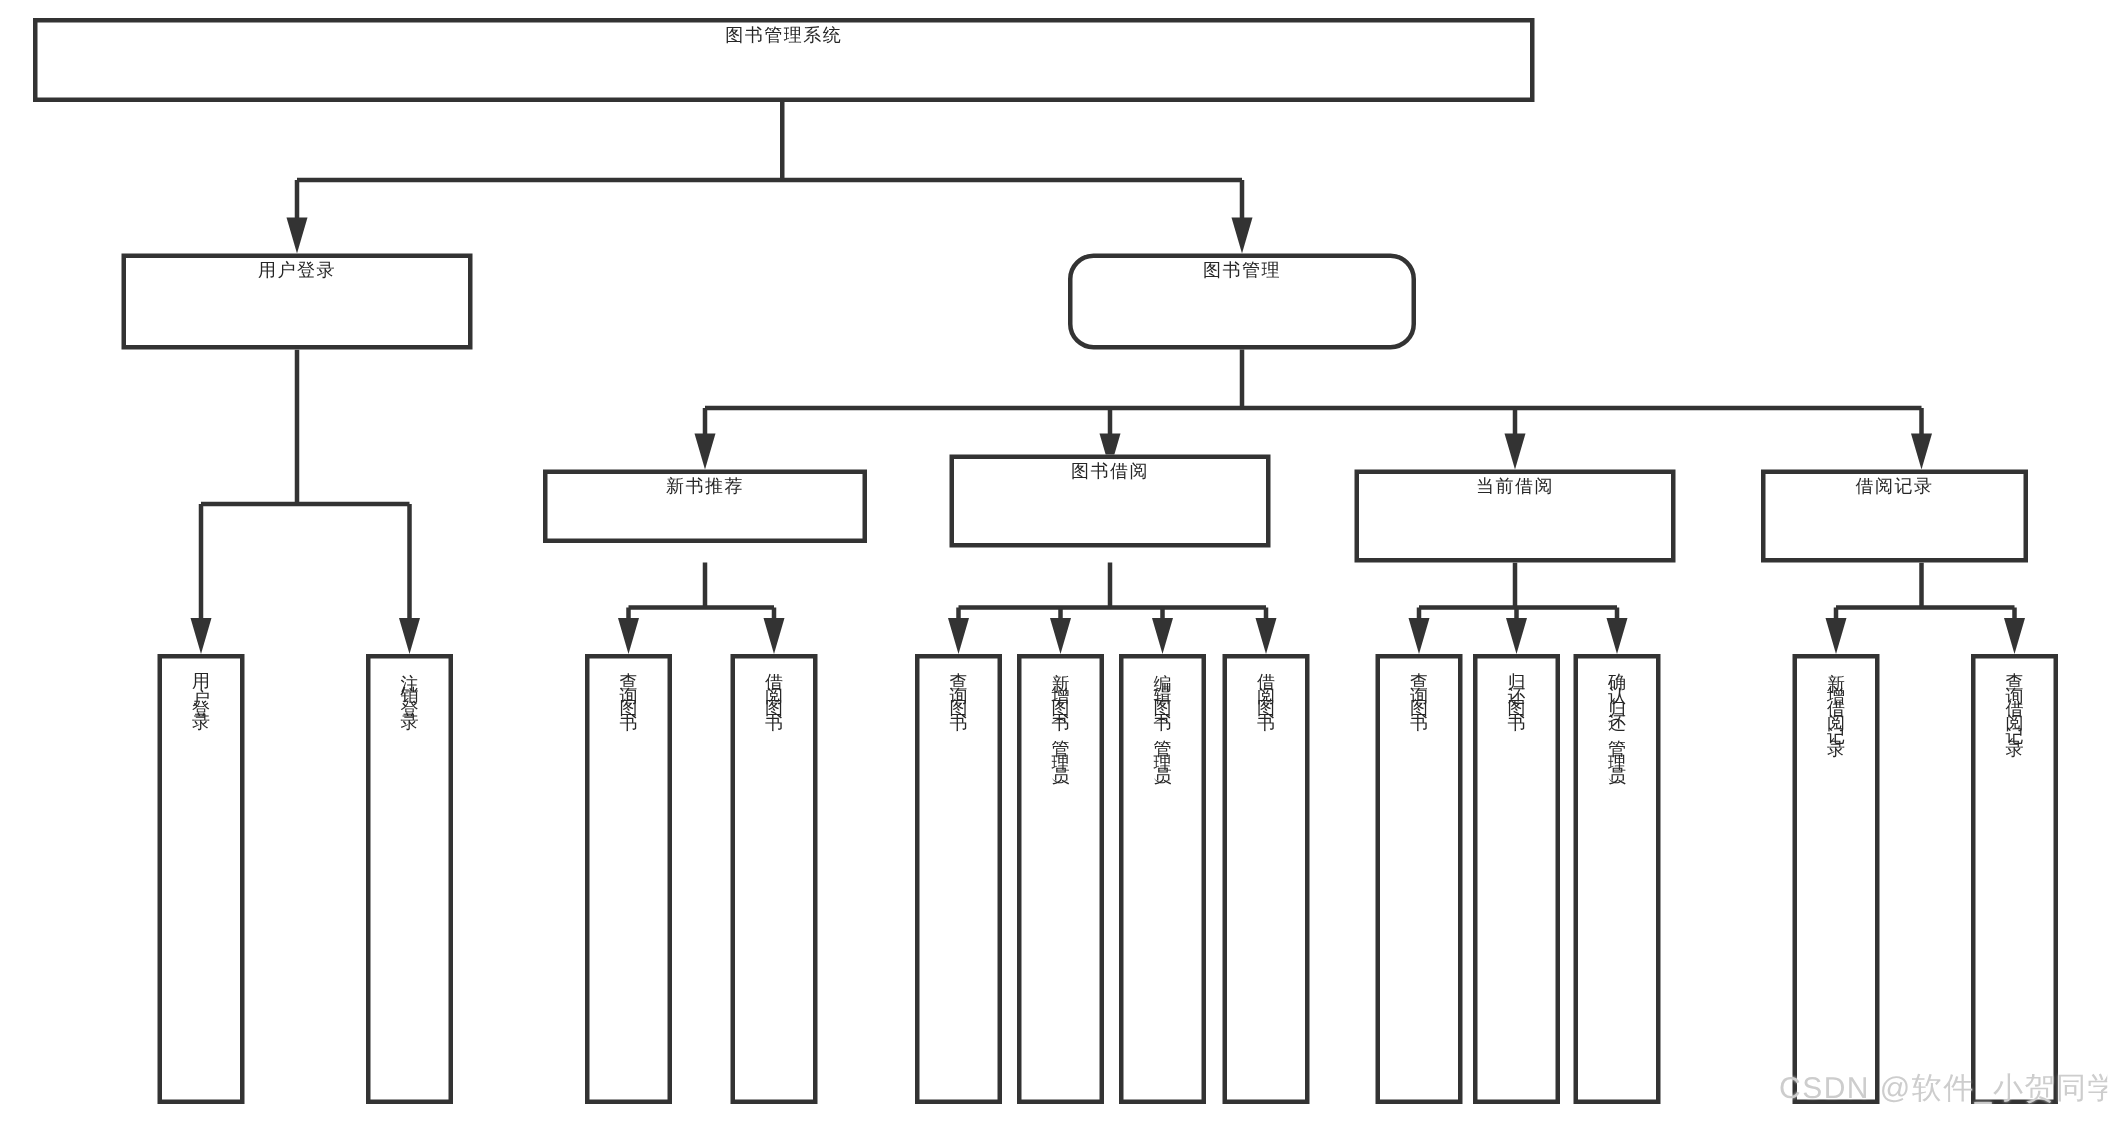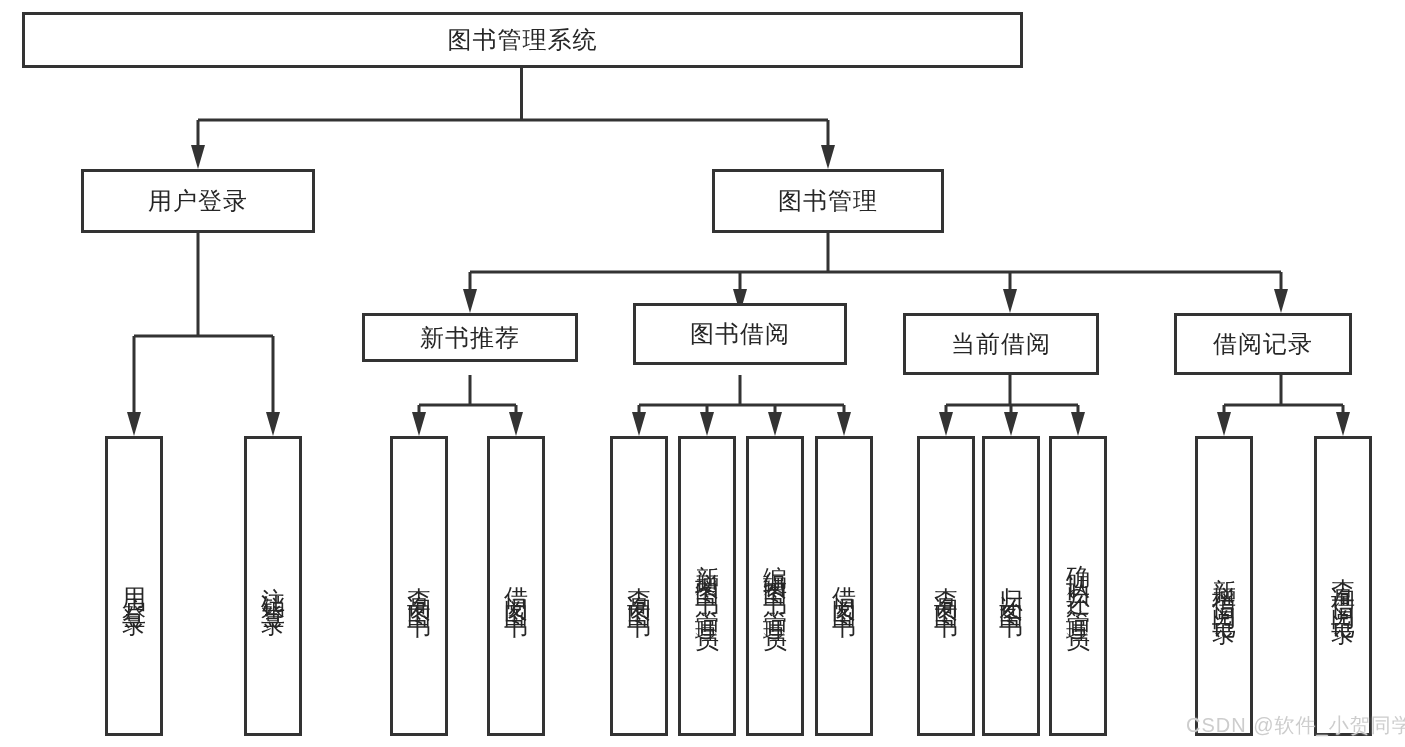--- a/index.html
+++ b/index.html
@@ -10,43 +10,43 @@
     font-family:"Liberation Sans", sans-serif;
     overflow:hidden;
   }
   .connector-layer{position:absolute;left:0;top:0;width:1405px;height:747px;}
   .box{
     position:absolute;
     box-sizing:border-box;
     border:3px solid #333333;
     background:#ffffff;
     display:flex;
-    align-items:center;
+    align-items:flex-start;
     justify-content:center;
-    font-size:24px;
+    font-size:12px;
     color:#262626;
     letter-spacing:1px;
     z-index:2;
   }
   .box.vbox span{
     writing-mode:vertical-rl;
     text-orientation:mixed;
     letter-spacing:9px;
     line-height:1;
     white-space:nowrap;
   }
   
   .n-root   {left:22px;  top:12px;  width:1001px; height:56px;}
   
   .n-login  {left:81px;  top:169px; width:234px;  height:64px;}
-  .n-mgmt   {left:712px; top:169px; width:232px;  height:64px;}
+  .n-mgmt   {left:712px; top:169px; width:232px;  height:64px;border-radius:17px;}
   
   .g-new    {left:362px; top:313px; width:216px;  height:49px;}
   .g-borrow {left:633px; top:303px; width:214px;  height:62px;}
-  .g-cur    {left:903px; top:313px; width:196px;  height:62px;}
+  .g-cur    {left:903px; top:313px; width:214px;  height:62px;}
   .g-rec    {left:1174px;top:313px; width:178px;  height:62px;}
   
   .leaf{top:436px;width:58px;height:300px;}
   .l-a1{left:105px;} .l-a2{left:244px;}
   .l-b1{left:390px;} .l-b2{left:487px;}
   .l-c1{left:610px;} .l-c2{left:678px;} .l-c3{left:746px;} .l-c4{left:815px;}
   .l-d1{left:917px;} .l-d2{left:982px;} .l-d3{left:1049px;}
   .l-e1{left:1195px;}.l-e2{left:1314px;}
   .watermark{
     position:absolute;

